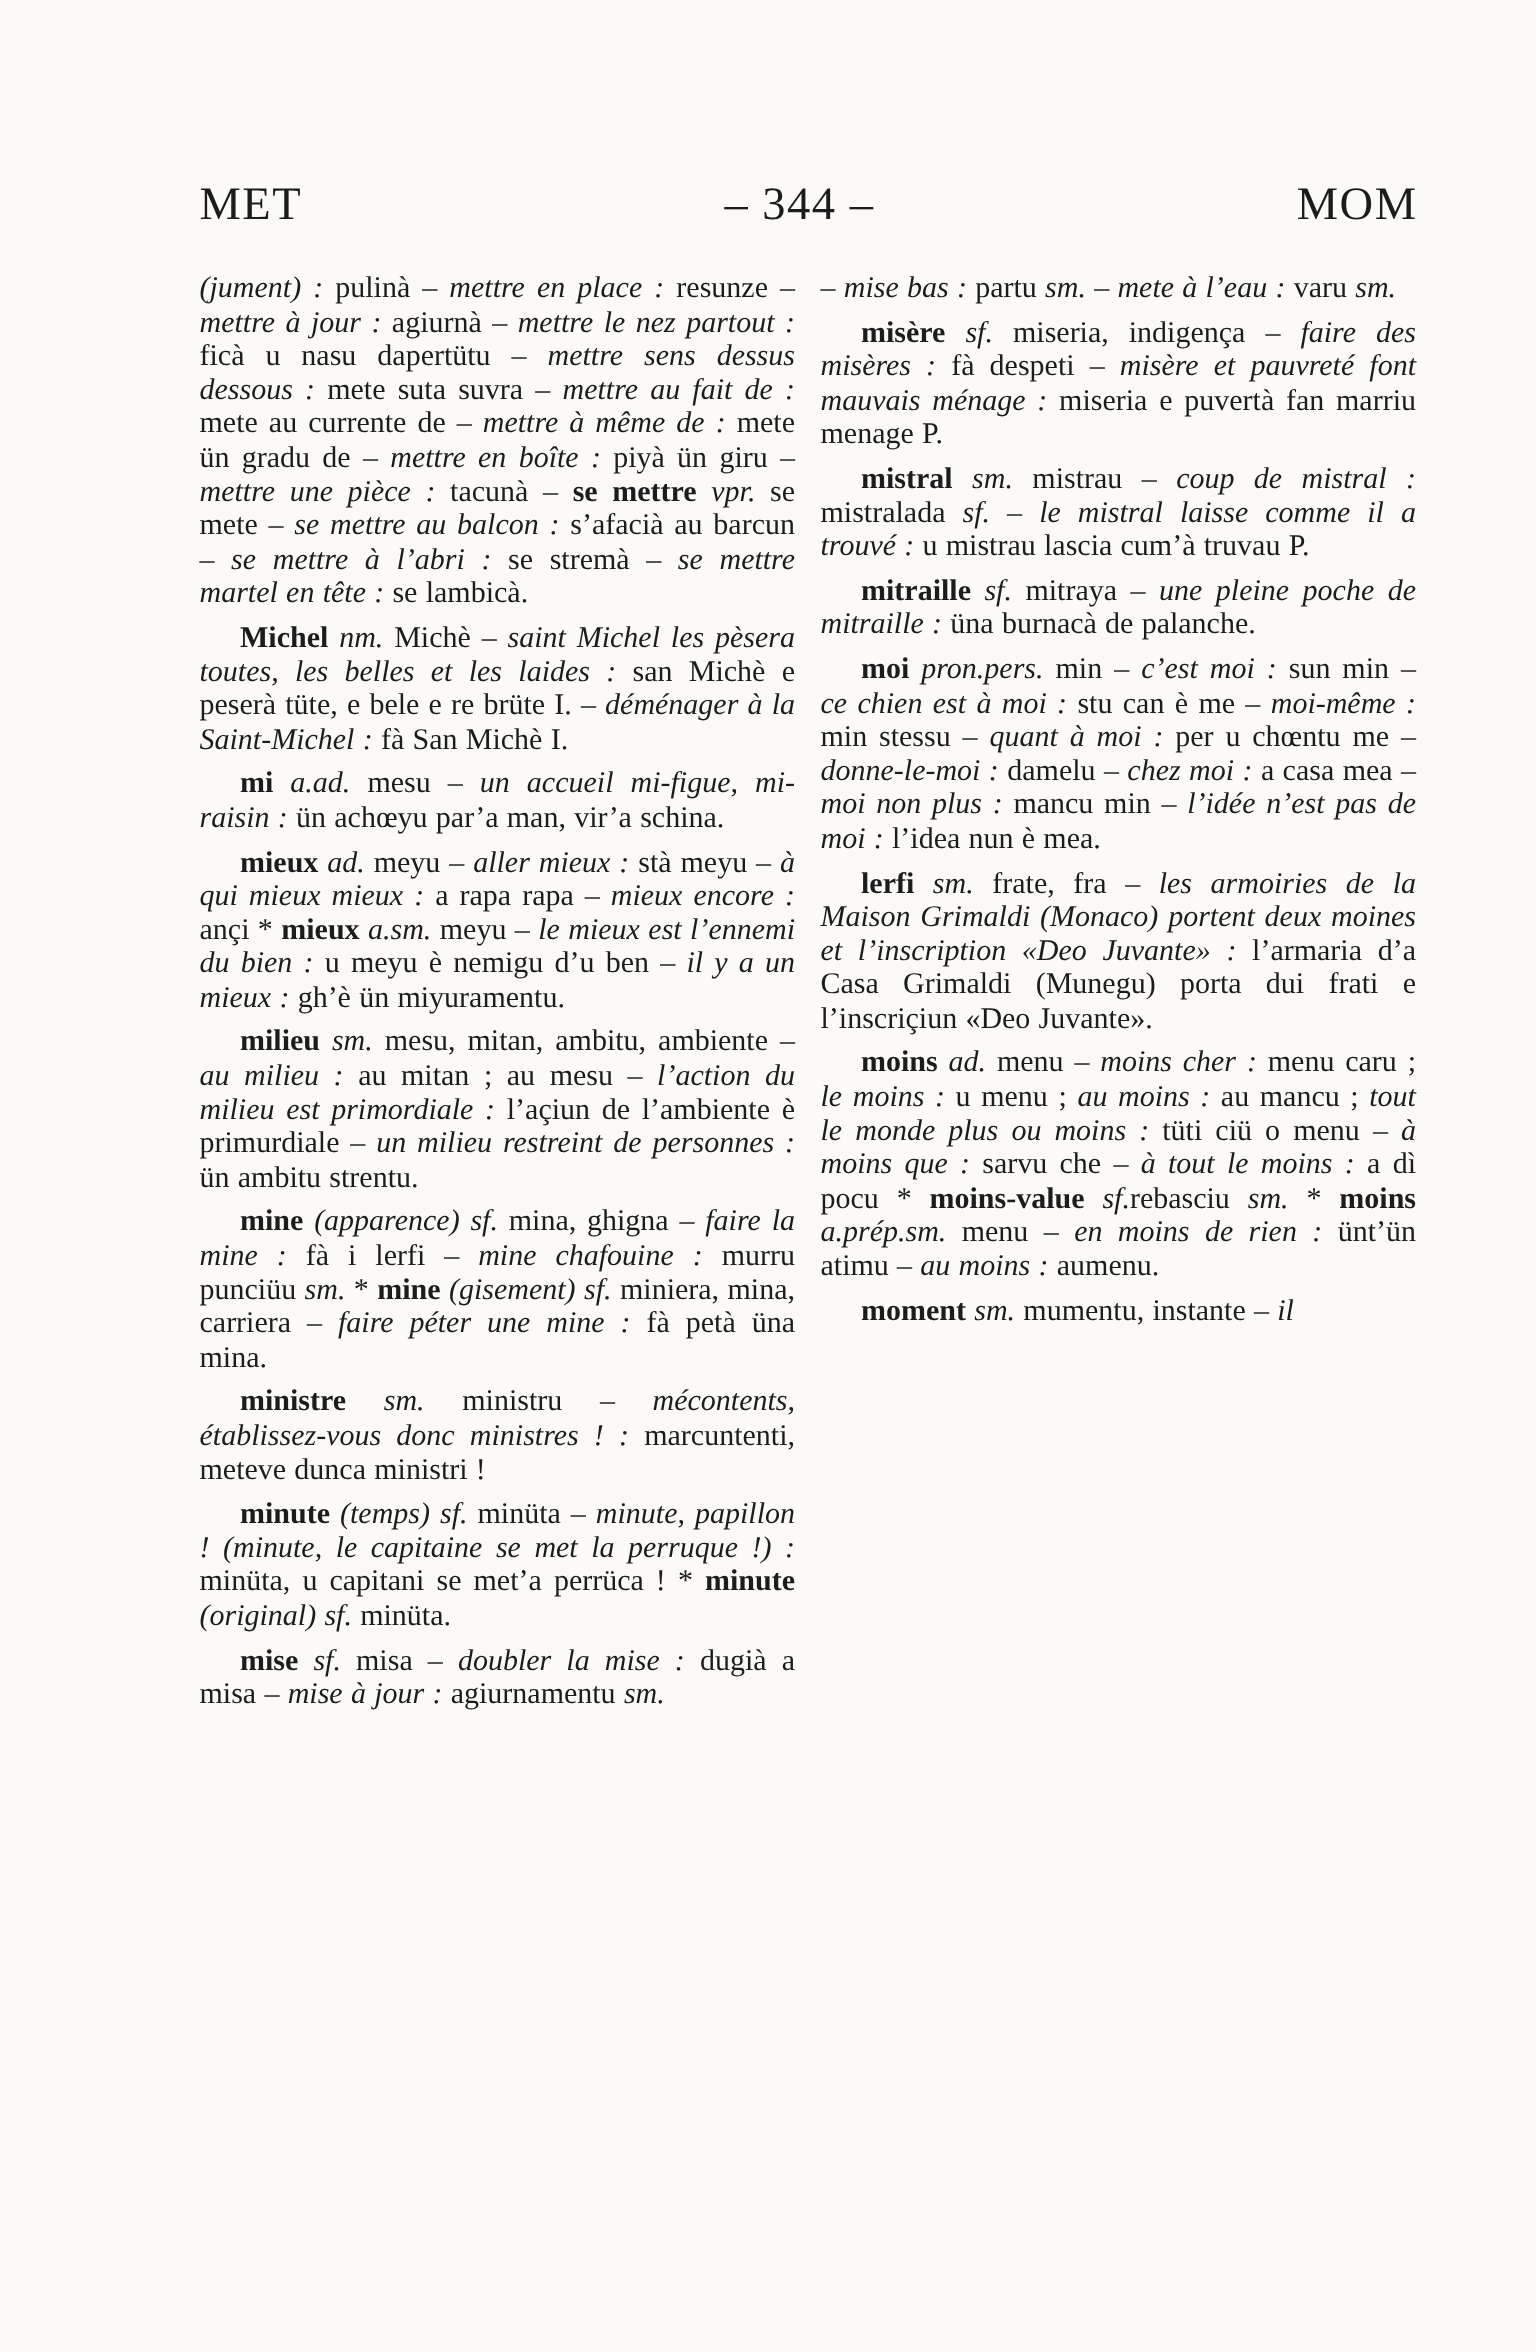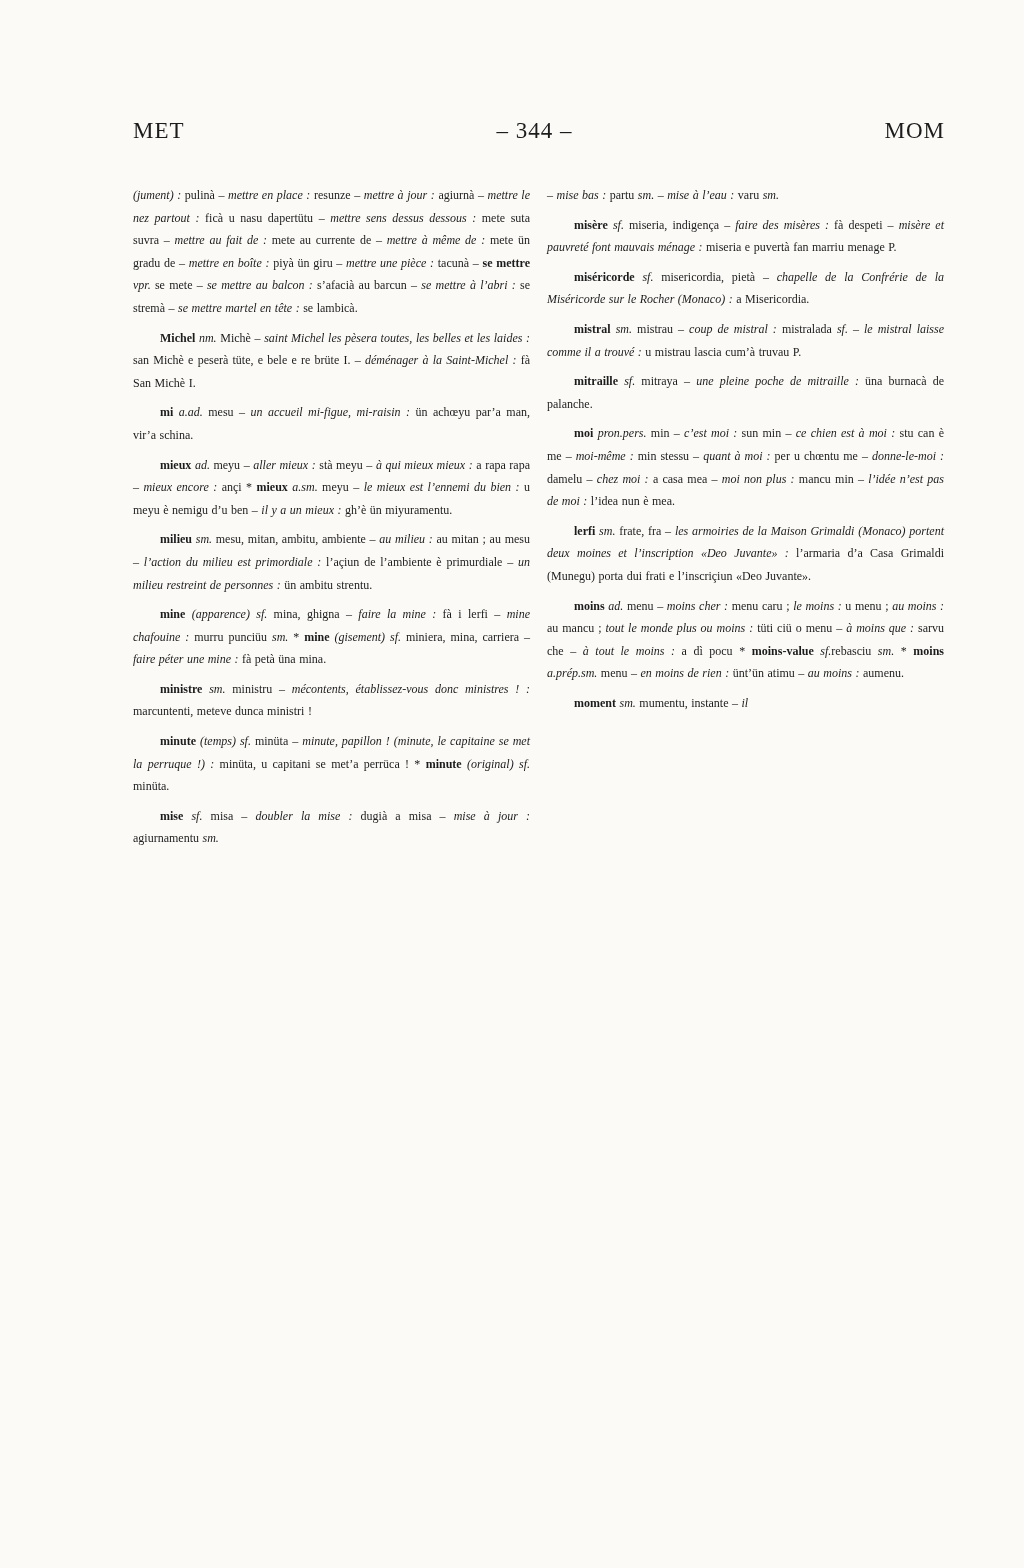--- a/index.html
+++ b/index.html
@@ -17,36 +17,36 @@
   .page{
     box-sizing:border-box;
     width:1024px;height:1568px;
     padding:118px 79px 40px 133px;
     overflow:hidden;
   }
   .running-head{
     display:flex;
     justify-content:space-between;
     align-items:center;
-    font-size:23px;
+    font-size:31px;
     letter-spacing:1px;
-    margin:0 0 40px 0;
+    margin:0 0 27px 0;
   }
   .running-head .guide{font-weight:400;}
   .columns{
     display:flex;
     gap:17px;
   }
   .col{
     width:397px;
     flex:0 0 397px;
   }
   .entry{
     margin:0 0 7px 0;
-    font-size:12px;
+    font-size:20px;
     line-height:22.6px;
     text-align:justify;
     text-indent:27px;
     word-spacing:0.5px;
   }
   .entry.no-indent{text-indent:0;}
   .seg-b{font-weight:700;}
   .seg-i{font-style:italic;}
   .seg-r{font-style:normal;font-weight:400;}
 </style>
@@ -65,23 +65,22 @@
         <p class="entry"><span class="seg-b">Michel </span><span class="seg-i">nm. </span><span class="seg-r">Michè – </span><span class="seg-i">saint Michel les pèsera toutes, les belles et les laides : </span><span class="seg-r">san Michè e peserà tüte, e bele e re brüte I. – </span><span class="seg-i">déménager à la Saint-Michel : </span><span class="seg-r">fà San Michè I.</span></p>
         <p class="entry"><span class="seg-b">mi </span><span class="seg-i">a.ad. </span><span class="seg-r">mesu – </span><span class="seg-i">un accueil mi-figue, mi-raisin : </span><span class="seg-r">ün achœyu par’a man, vir’a schina.</span></p>
         <p class="entry"><span class="seg-b">mieux </span><span class="seg-i">ad. </span><span class="seg-r">meyu – </span><span class="seg-i">aller mieux : </span><span class="seg-r">stà meyu – </span><span class="seg-i">à qui mieux mieux : </span><span class="seg-r">a rapa rapa – </span><span class="seg-i">mieux encore : </span><span class="seg-r">ançi * </span><span class="seg-b">mieux </span><span class="seg-i">a.sm. </span><span class="seg-r">meyu – </span><span class="seg-i">le mieux est l’ennemi du bien : </span><span class="seg-r">u meyu è nemigu d’u ben – </span><span class="seg-i">il y a un mieux : </span><span class="seg-r">gh’è ün miyuramentu.</span></p>
         <p class="entry"><span class="seg-b">milieu </span><span class="seg-i">sm. </span><span class="seg-r">mesu, mitan, ambitu, ambiente – </span><span class="seg-i">au milieu : </span><span class="seg-r">au mitan ; au mesu – </span><span class="seg-i">l’action du milieu est primordiale : </span><span class="seg-r">l’açiun de l’ambiente è primurdiale – </span><span class="seg-i">un milieu restreint de personnes : </span><span class="seg-r">ün ambitu strentu.</span></p>
         <p class="entry"><span class="seg-b">mine </span><span class="seg-i">(apparence) sf. </span><span class="seg-r">mina, ghigna – </span><span class="seg-i">faire la mine : </span><span class="seg-r">fà i lerfi – </span><span class="seg-i">mine chafouine : </span><span class="seg-r">murru punciüu </span><span class="seg-i">sm. </span><span class="seg-r">* </span><span class="seg-b">mine </span><span class="seg-i">(gisement) sf. </span><span class="seg-r">miniera, mina, carriera – </span><span class="seg-i">faire péter une mine : </span><span class="seg-r">fà petà üna mina.</span></p>
         <p class="entry"><span class="seg-b">ministre </span><span class="seg-i">sm. </span><span class="seg-r">ministru – </span><span class="seg-i">mécontents, établissez-vous donc ministres ! : </span><span class="seg-r">marcuntenti, meteve dunca ministri !</span></p>
         <p class="entry"><span class="seg-b">minute </span><span class="seg-i">(temps) sf. </span><span class="seg-r">minüta – </span><span class="seg-i">minute, papillon ! (minute, le capitaine se met la perruque !) : </span><span class="seg-r">minüta, u capitani se met’a perrüca ! * </span><span class="seg-b">minute </span><span class="seg-i">(original) sf. </span><span class="seg-r">minüta.</span></p>
         <p class="entry"><span class="seg-b">mise </span><span class="seg-i">sf. </span><span class="seg-r">misa – </span><span class="seg-i">doubler la mise : </span><span class="seg-r">dugià a misa – </span><span class="seg-i">mise à jour : </span><span class="seg-r">agiurnamentu </span><span class="seg-i">sm.</span></p>
       </div>
     <div class="col">
-        <p class="entry no-indent"><span class="seg-r">– </span><span class="seg-i">mise bas : </span><span class="seg-r">partu </span><span class="seg-i">sm. </span><span class="seg-r">– </span><span class="seg-i">mise à l’eau : </span><span class="seg-r">varu </span><span class="seg-i">sm.</span></p>
+        <p class="entry no-indent"><span class="seg-r">– </span><span class="seg-i">mise bas : </span><span class="seg-r">partu </span><span class="seg-i">sm. </span><span class="seg-r">– </span><span class="seg-i">mete à l’eau : </span><span class="seg-r">varu </span><span class="seg-i">sm.</span></p>
         <p class="entry"><span class="seg-b">misère </span><span class="seg-i">sf. </span><span class="seg-r">miseria, indigença – </span><span class="seg-i">faire des misères : </span><span class="seg-r">fà despeti – </span><span class="seg-i">misère et pauvreté font mauvais ménage : </span><span class="seg-r">miseria e puvertà fan marriu menage P.</span></p>
-        <p class="entry"><span class="seg-b">miséricorde </span><span class="seg-i">sf. </span><span class="seg-r">misericordia, pietà – </span><span class="seg-i">chapelle de la Confrérie de la Miséricorde sur le Rocher (Monaco) : </span><span class="seg-r">a Misericordia.</span></p>
         <p class="entry"><span class="seg-b">mistral </span><span class="seg-i">sm. </span><span class="seg-r">mistrau – </span><span class="seg-i">coup de mistral : </span><span class="seg-r">mistralada </span><span class="seg-i">sf. </span><span class="seg-r">– </span><span class="seg-i">le mistral laisse comme il a trouvé : </span><span class="seg-r">u mistrau lascia cum’à truvau P.</span></p>
         <p class="entry"><span class="seg-b">mitraille </span><span class="seg-i">sf. </span><span class="seg-r">mitraya – </span><span class="seg-i">une pleine poche de mitraille : </span><span class="seg-r">üna burnacà de palanche.</span></p>
         <p class="entry"><span class="seg-b">moi </span><span class="seg-i">pron.pers. </span><span class="seg-r">min – </span><span class="seg-i">c’est moi : </span><span class="seg-r">sun min – </span><span class="seg-i">ce chien est à moi : </span><span class="seg-r">stu can è me – </span><span class="seg-i">moi-même : </span><span class="seg-r">min stessu – </span><span class="seg-i">quant à moi : </span><span class="seg-r">per u chœntu me – </span><span class="seg-i">donne-le-moi : </span><span class="seg-r">damelu – </span><span class="seg-i">chez moi : </span><span class="seg-r">a casa mea – </span><span class="seg-i">moi non plus : </span><span class="seg-r">mancu min – </span><span class="seg-i">l’idée n’est pas de moi : </span><span class="seg-r">l’idea nun è mea.</span></p>
         <p class="entry"><span class="seg-b">lerfi </span><span class="seg-i">sm. </span><span class="seg-r">frate, fra – </span><span class="seg-i">les armoiries de la Maison Grimaldi (Monaco) portent deux moines et l’inscription «Deo Juvante» : </span><span class="seg-r">l’armaria d’a Casa Grimaldi (Munegu) porta dui frati e l’inscriçiun «Deo Juvante».</span></p>
         <p class="entry"><span class="seg-b">moins </span><span class="seg-i">ad. </span><span class="seg-r">menu – </span><span class="seg-i">moins cher : </span><span class="seg-r">menu caru ; </span><span class="seg-i">le moins : </span><span class="seg-r">u menu ; </span><span class="seg-i">au moins : </span><span class="seg-r">au mancu ; </span><span class="seg-i">tout le monde plus ou moins : </span><span class="seg-r">tüti ciü o menu – </span><span class="seg-i">à moins que : </span><span class="seg-r">sarvu che – </span><span class="seg-i">à tout le moins : </span><span class="seg-r">a dì pocu * </span><span class="seg-b">moins-value </span><span class="seg-i">sf.</span><span class="seg-r">rebasciu </span><span class="seg-i">sm. </span><span class="seg-r">* </span><span class="seg-b">moins </span><span class="seg-i">a.prép.sm. </span><span class="seg-r">menu – </span><span class="seg-i">en moins de rien : </span><span class="seg-r">ünt’ün atimu – </span><span class="seg-i">au moins : </span><span class="seg-r">aumenu.</span></p>
         <p class="entry"><span class="seg-b">moment </span><span class="seg-i">sm. </span><span class="seg-r">mumentu, instante – </span><span class="seg-i">il</span></p>
       </div>
   </main>
 </div>
 

